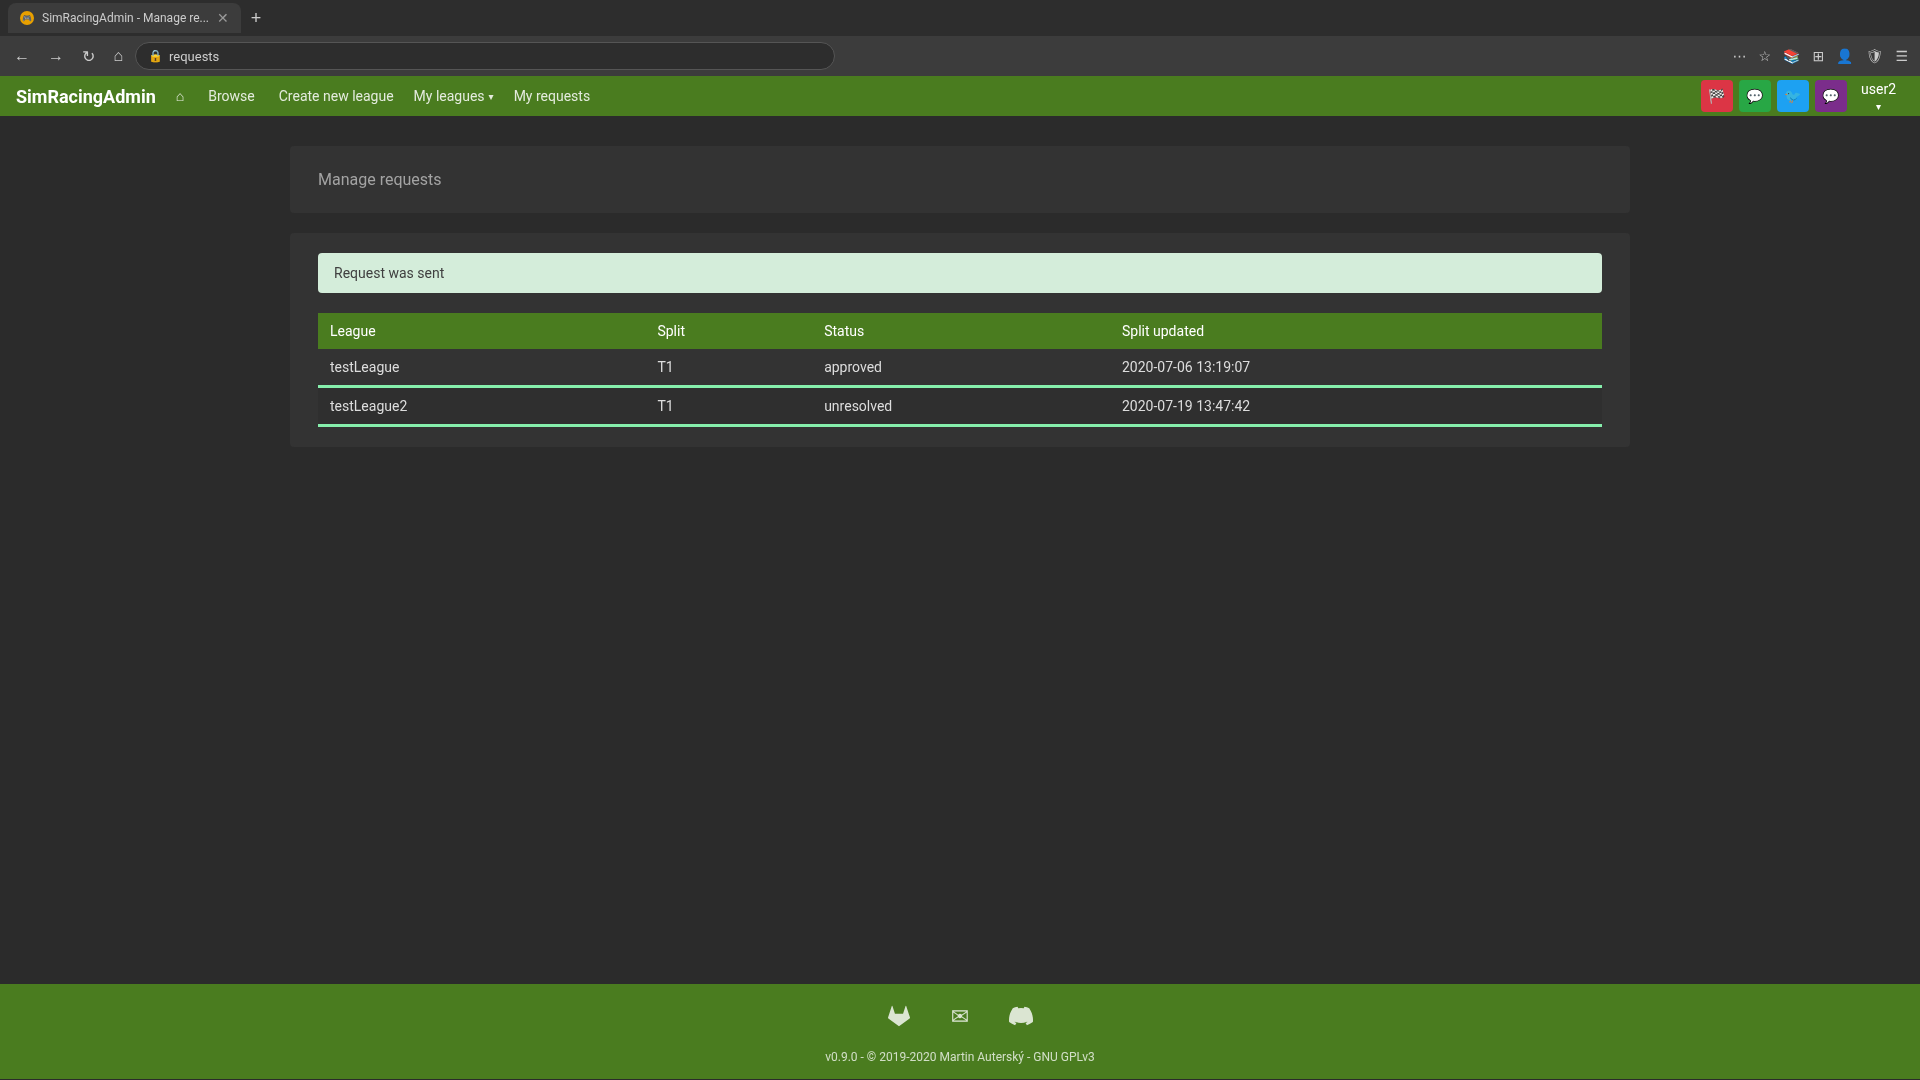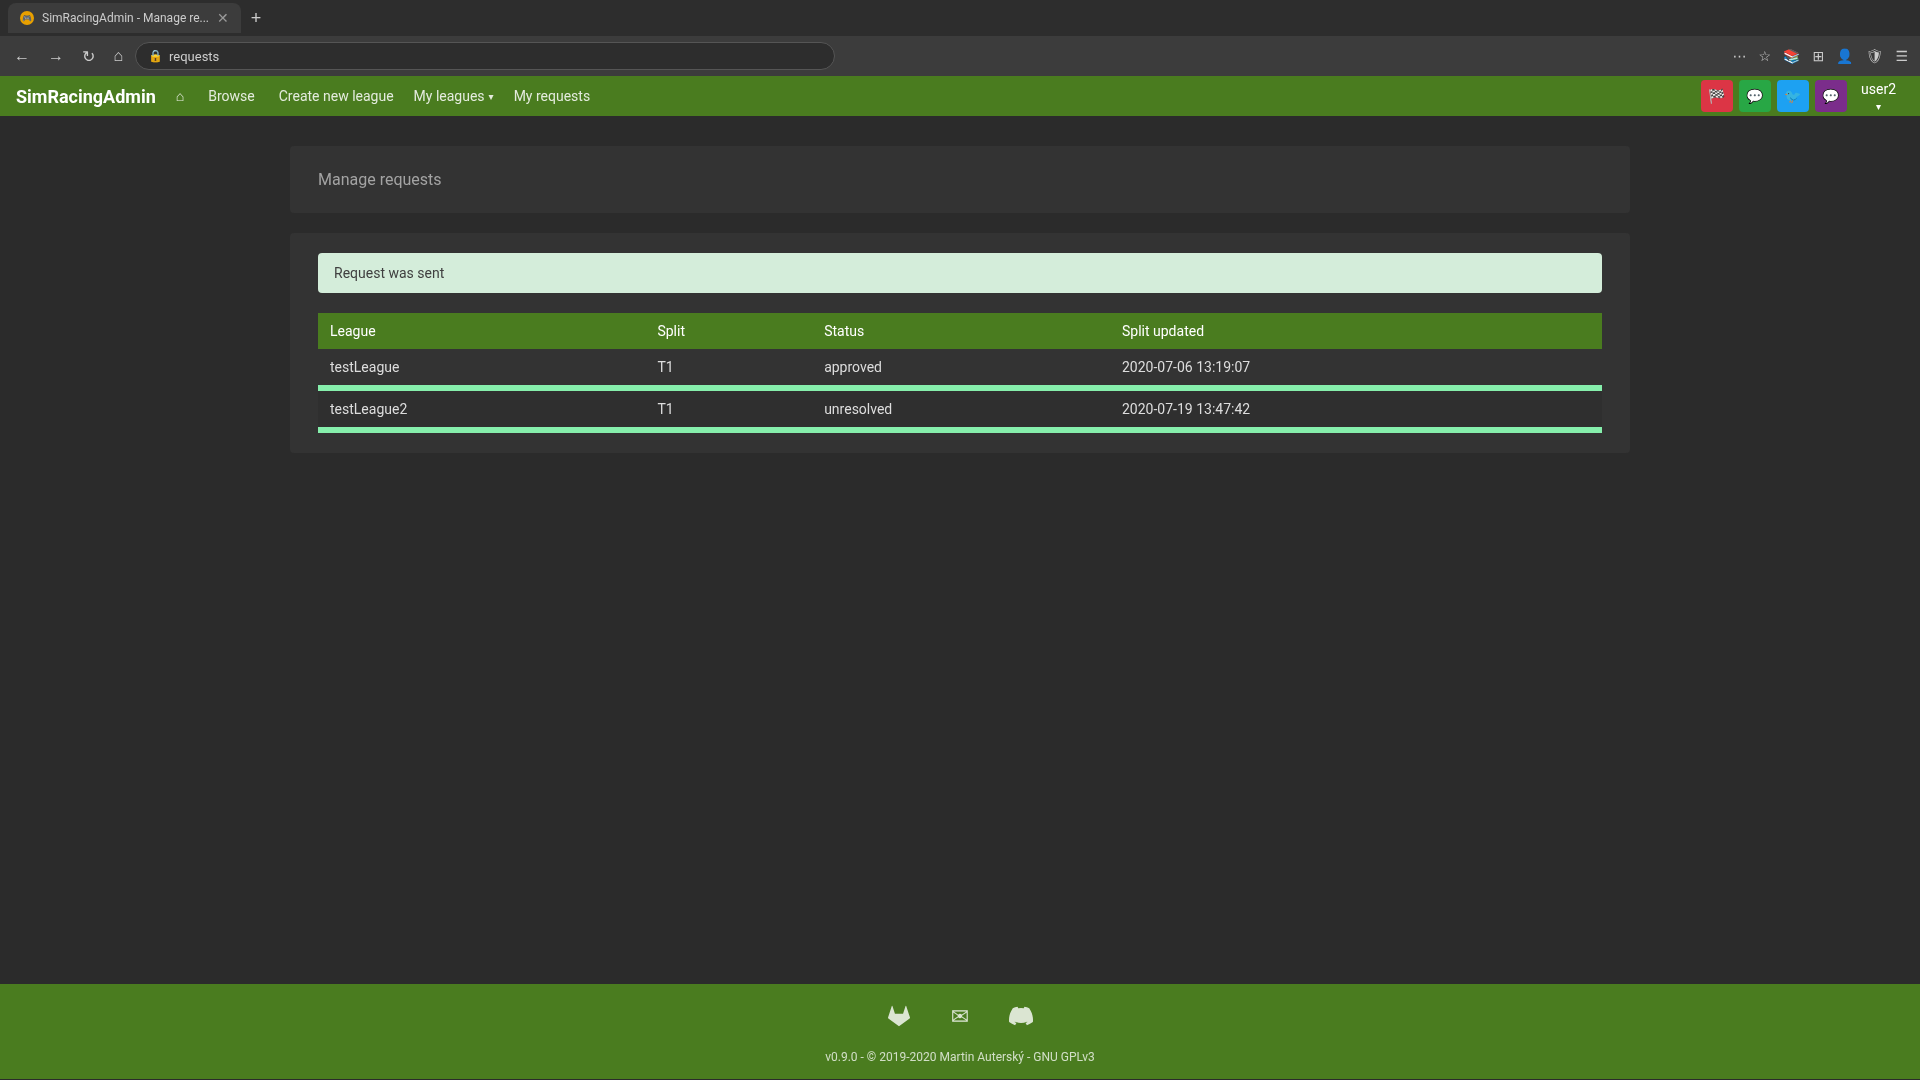--- a/index.html
+++ b/index.html
@@ -41,21 +41,21 @@
     .page-title { font-size: 16px; font-weight: normal; color: #a3a3a3; }
 
     .card { background: #333; border-radius: 4px; padding: 20px 28px; }
 
     .alert-success { background: #d4edda; color: #404040; border-radius: 4px; padding: 12px 16px; margin-bottom: 20px; font-size: 14px; }
 
     
     .requests-table { width: 100%; border-collapse: collapse; }
     .requests-table thead tr { background: #4a7c1f; }
     .requests-table thead th { padding: 10px 12px; text-align: left; color: #fff; font-weight: normal; font-size: 14px; }
-    .requests-table tbody tr { border-bottom: 6px solid #86efac; }
+    .requests-table tbody tr { border-bottom: 3px solid #86efac; }
     .requests-table tbody tr:nth-child(even) { background: #2f2f2f; }
     .requests-table tbody td { padding: 10px 12px; color: #ddd; font-size: 14px; }
 
     
     .footer { background: #4a7c1f; padding: 20px 0 10px; text-align: center; }
     .footer-icons { display: flex; justify-content: center; gap: 40px; margin-bottom: 14px; }
     .footer-icon { color: rgba(255,255,255,0.8); font-size: 22px; cursor: pointer; }
     .footer-text { color: rgba(255,255,255,0.75); font-size: 12px; line-height: 1.8; }
 
     

